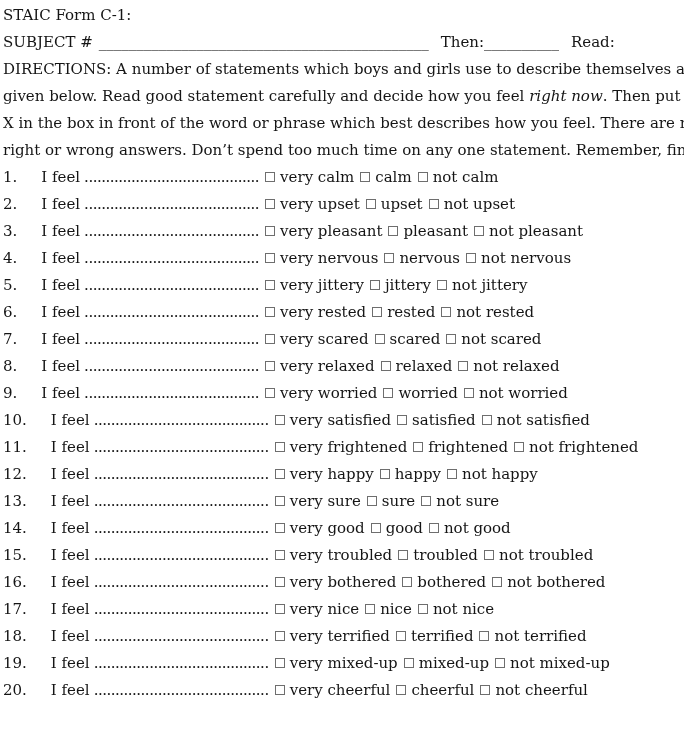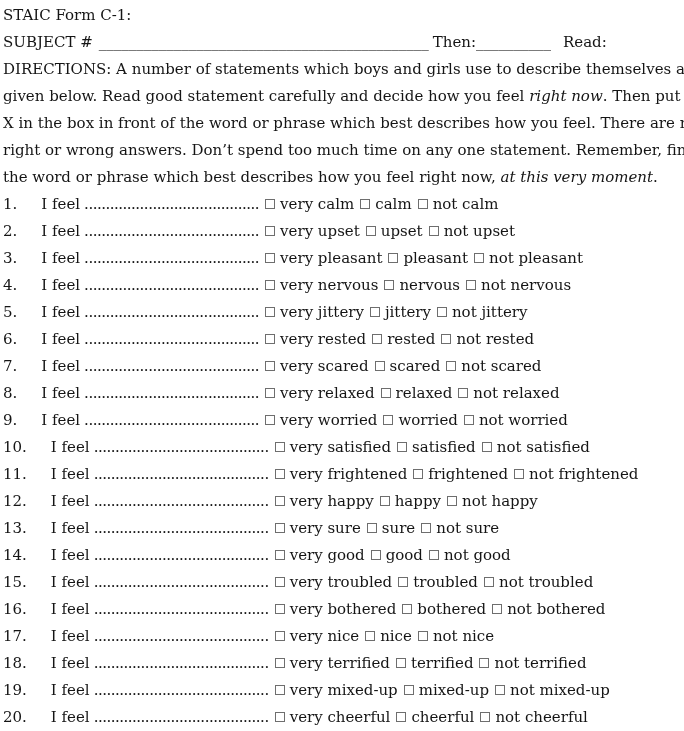--- a/index.html
+++ b/index.html
@@ -21,21 +21,21 @@
   }
   .line {
     line-height: 27px;
     height: 27px;
     white-space: nowrap;
   }
   .it {
     font-style: italic;
   }
   .subject-blank {
-    margin: 0 4px 0 6px;
+    margin: 0 12px 0 6px;
     letter-spacing: 0;
   }
   .date-blank {
     margin-right: 12px;
   }
   .item-row {
     line-height: 27px;
     height: 27px;
     white-space: nowrap;
   }
@@ -71,21 +71,20 @@
 
   <div class="line">STAIC Form C-1:</div>
 
   <div class="line"><span>SUBJECT #</span><span class="subject-blank">____________________________________________</span><span>Then:</span><span class="date-blank">__________</span><span>Read:</span></div>
 
   <div>
     <div class="line"><span>DIRECTIONS: A number of statements which boys and girls use to describe themselves are</span><span class="it"></span><span></span></div>
     <div class="line"><span>given below. Read good statement carefully and decide how you feel </span><span class="it">right now</span><span>. Then put an</span></div>
     <div class="line"><span>X in the box in front of the word or phrase which best describes how you feel. There are no</span><span class="it"></span><span></span></div>
     <div class="line"><span>right or wrong answers. Don’t spend too much time on any one statement. Remember, find</span><span class="it"></span><span></span></div>
-    <div class="line"><span>the word or phrase which best describes how you feel right now, </span><span class="it">at this very moment</span><span>.</span></div>
   </div>
 
   <div id="items">
   <div class="item-row"><span class="item-num">1.</span><span class="item-stem">I feel</span><span class="dots">.........................................</span><span class="item-option"><span class="checkbox"></span><span class="opt-label">very calm</span></span><span class="item-option"><span class="checkbox"></span><span class="opt-label">calm</span></span><span class="item-option"><span class="checkbox"></span><span class="opt-label">not calm</span></span></div>
 
   <div class="item-row"><span class="item-num">2.</span><span class="item-stem">I feel</span><span class="dots">.........................................</span><span class="item-option"><span class="checkbox"></span><span class="opt-label">very upset</span></span><span class="item-option"><span class="checkbox"></span><span class="opt-label">upset</span></span><span class="item-option"><span class="checkbox"></span><span class="opt-label">not upset</span></span></div>
 
   <div class="item-row"><span class="item-num">3.</span><span class="item-stem">I feel</span><span class="dots">.........................................</span><span class="item-option"><span class="checkbox"></span><span class="opt-label">very pleasant</span></span><span class="item-option"><span class="checkbox"></span><span class="opt-label">pleasant</span></span><span class="item-option"><span class="checkbox"></span><span class="opt-label">not pleasant</span></span></div>
 
   <div class="item-row"><span class="item-num">4.</span><span class="item-stem">I feel</span><span class="dots">.........................................</span><span class="item-option"><span class="checkbox"></span><span class="opt-label">very nervous</span></span><span class="item-option"><span class="checkbox"></span><span class="opt-label">nervous</span></span><span class="item-option"><span class="checkbox"></span><span class="opt-label">not nervous</span></span></div>

